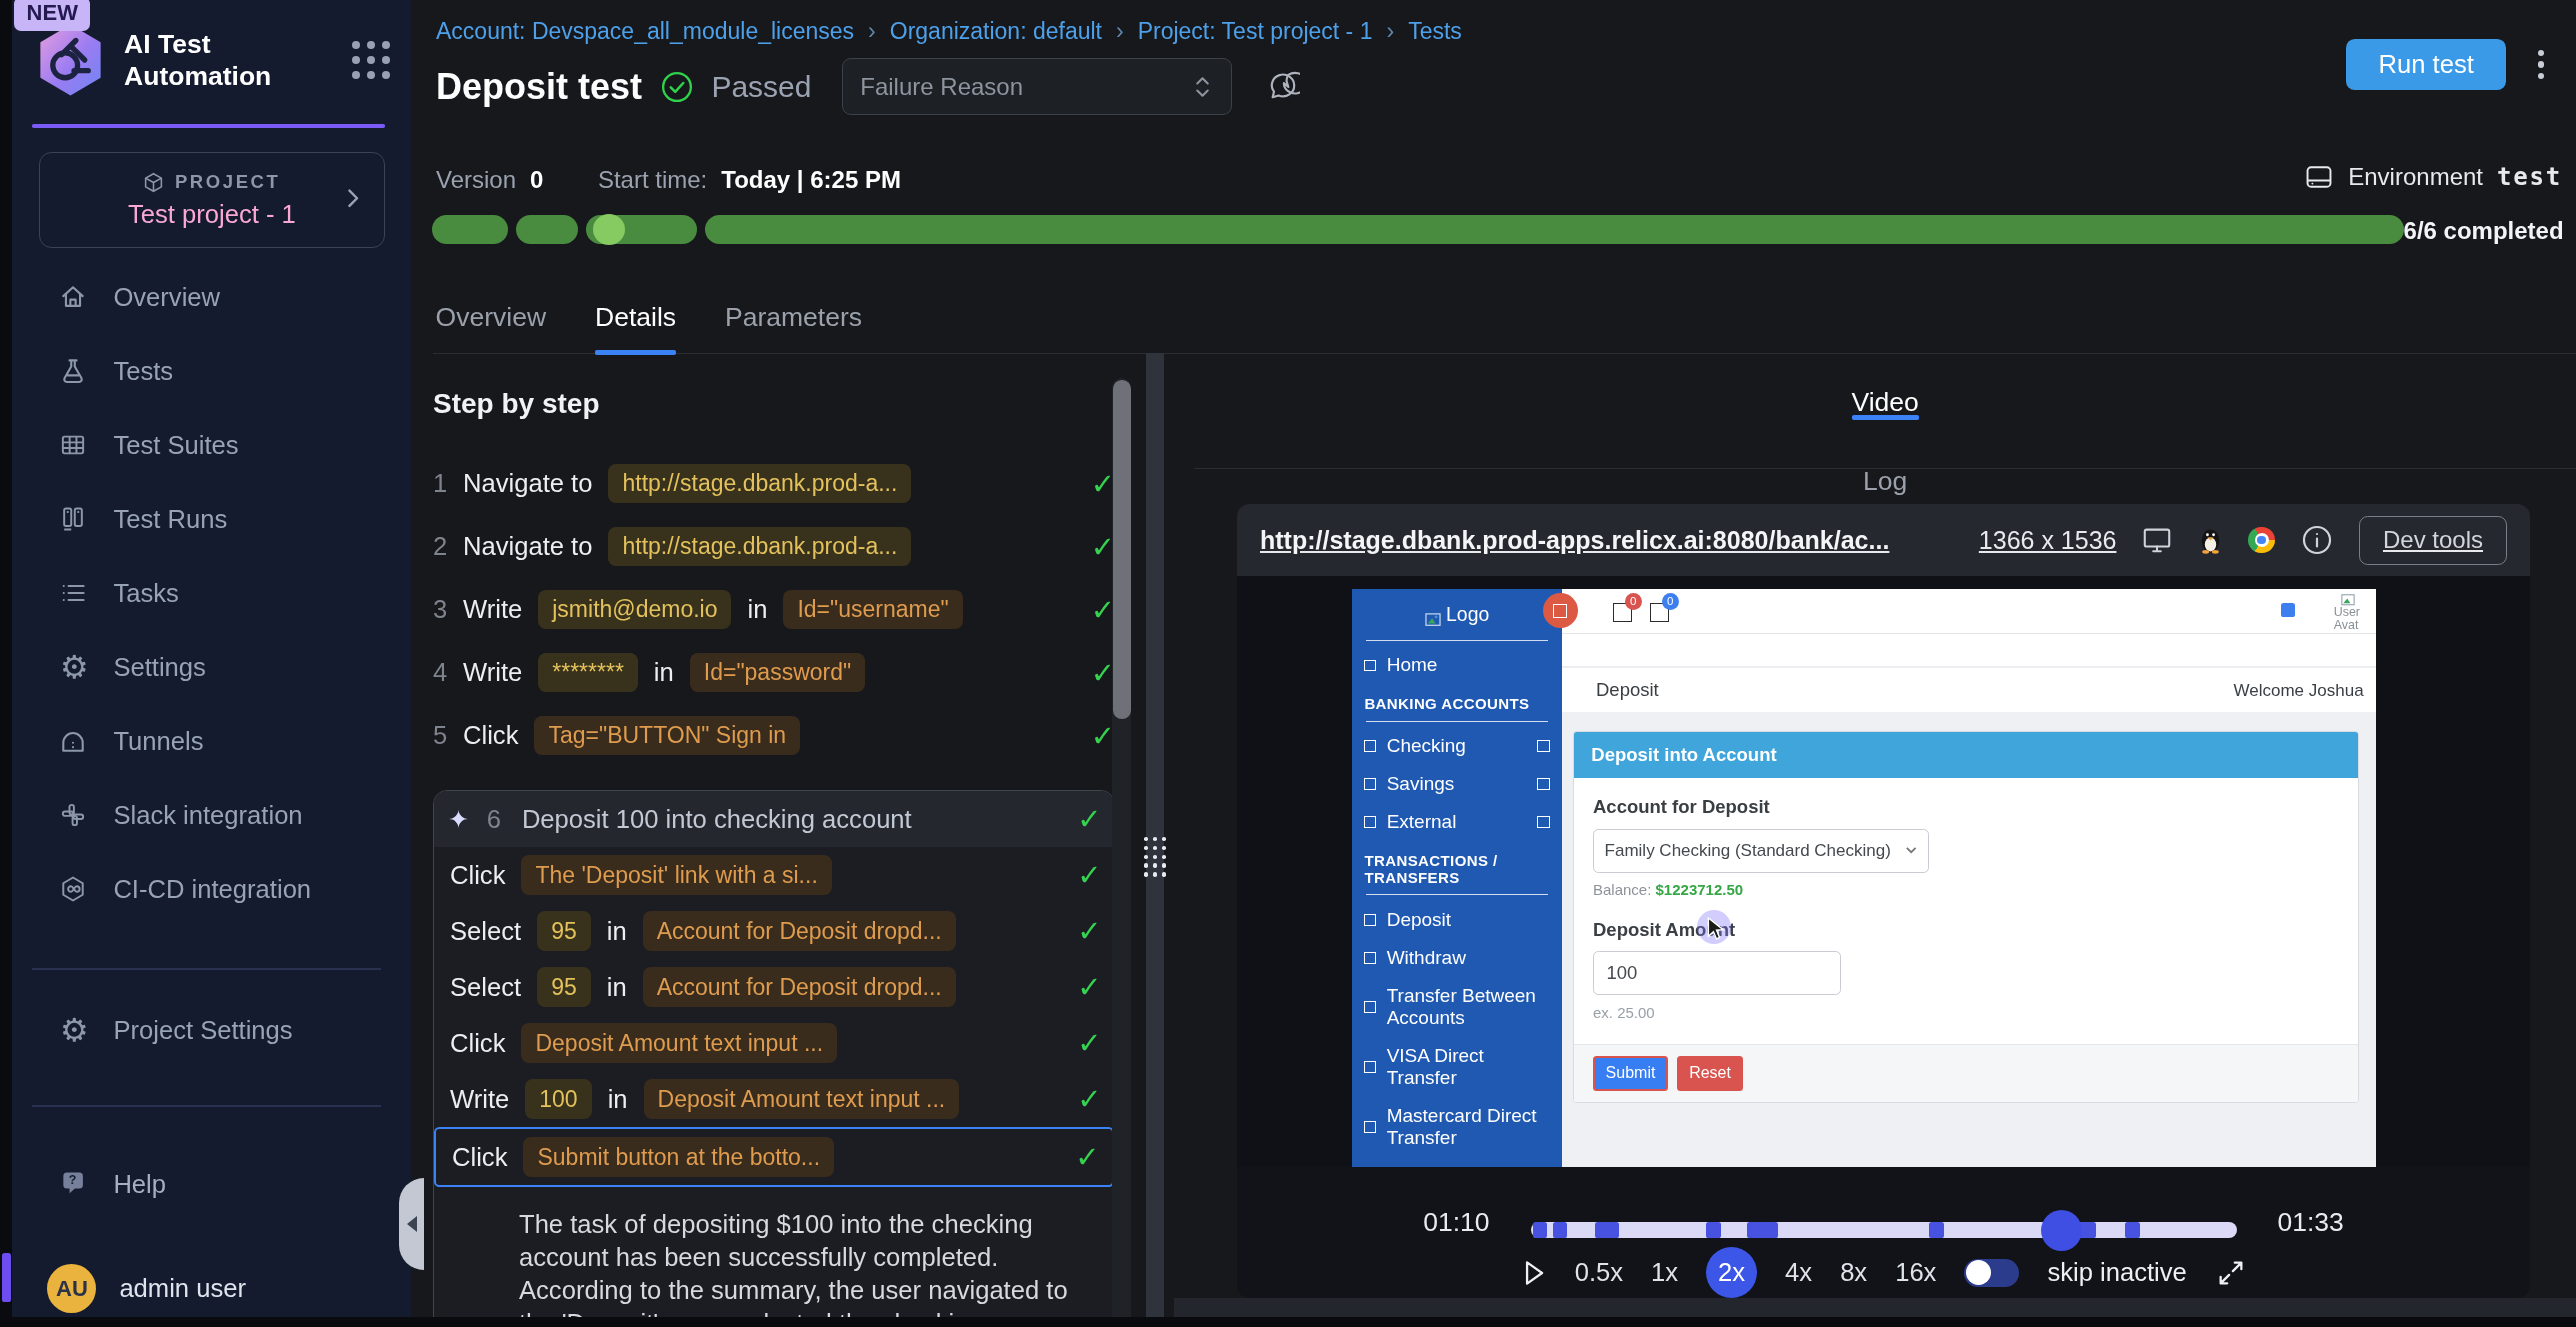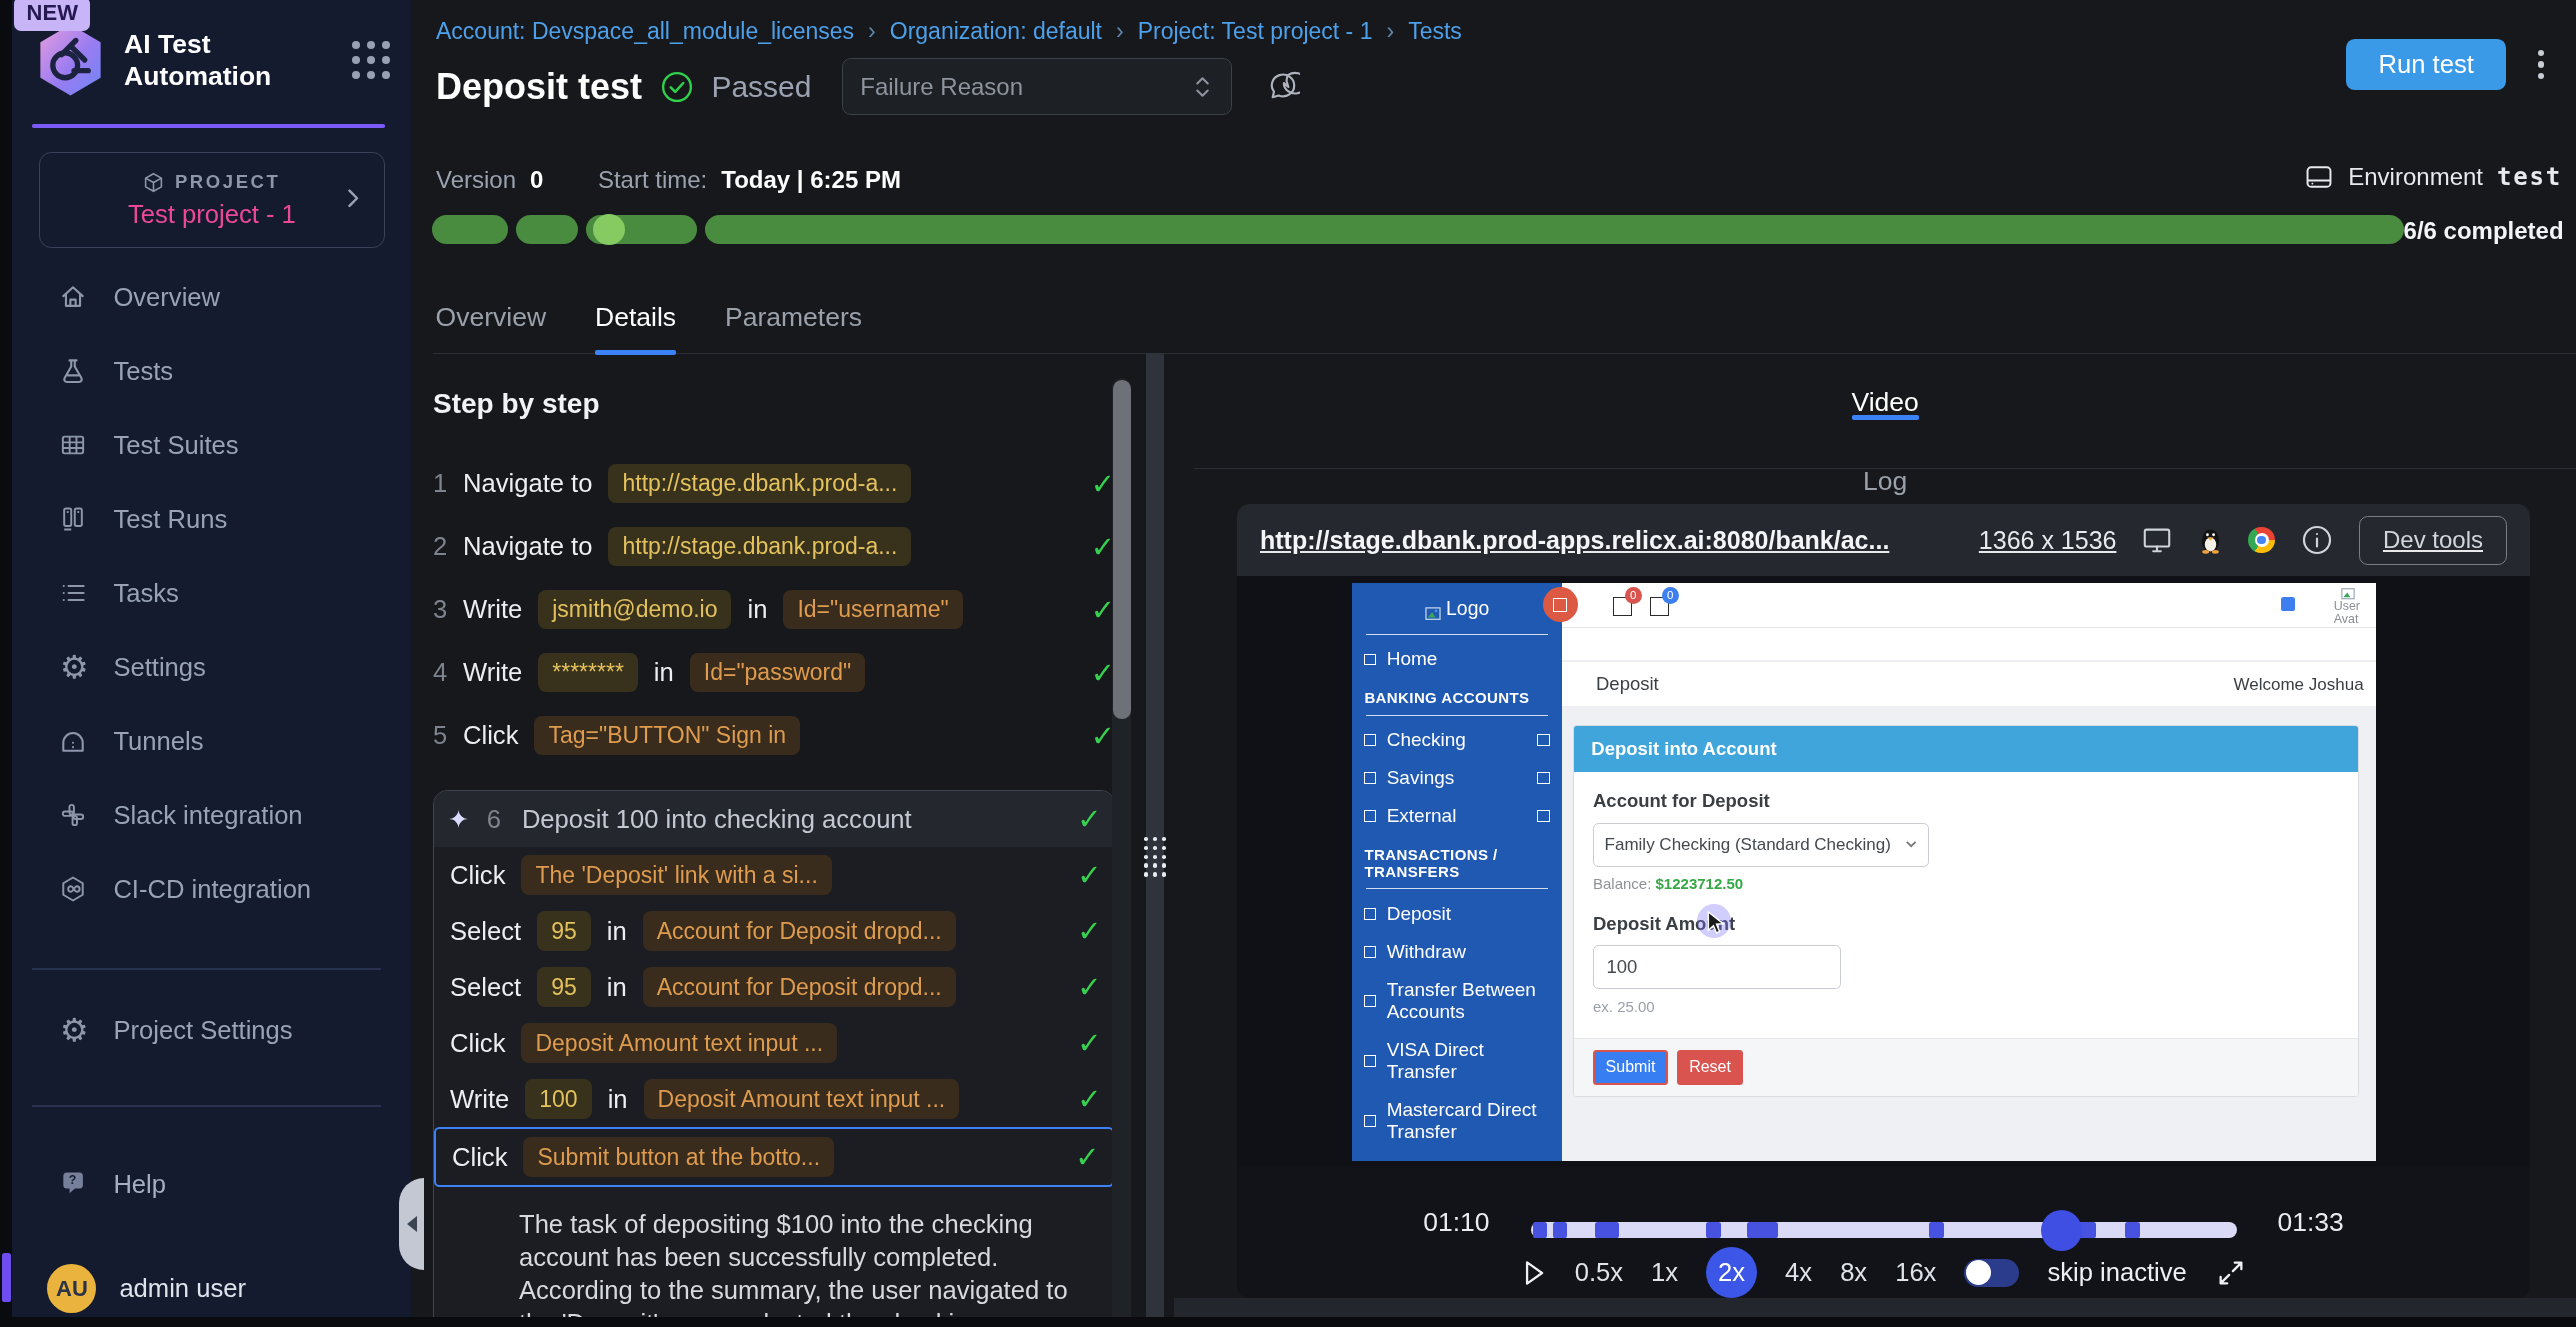--- a/index.html
+++ b/index.html
@@ -14,21 +14,21 @@
   .new-badge{position:absolute;left:1.8px;top:-3.5px;background:#c7b5f8;color:#241a4f;font-weight:bold;
              font-size:22px;padding:3.5px 12.4px 5.3px;border-radius:7px;z-index:3;}
   .side-head{position:absolute;left:23px;right:21px;top:21px;display:flex;align-items:center;gap:17.7px;}
   .app-title{font-size:26.5px;font-weight:bold;color:#fff;line-height:1.22;}
   .apps-icon{margin-left:auto;display:grid;grid-template-columns:repeat(3,8px);grid-gap:7px;}
   .apps-icon i{width:8px;height:8px;border-radius:50%;background:#98a1b4;}
   .side-rule{position:absolute;left:19.4px;right:26.5px;top:124px;height:4.4px;background:#7a5bf7;border-radius:1.8px;}
   .project-card{position:absolute;left:26.5px;right:26.5px;top:152px;height:94px;border:1.8px solid #3b425a;
                 border-radius:12.4px;display:flex;flex-direction:column;align-items:center;justify-content:center;gap:7px;}
   .proj-label{display:flex;align-items:center;gap:10.6px;color:#8d96aa;font-size:18.5px;font-weight:bold;letter-spacing:2.6px;}
-  .proj-name{color:#ec4899;font-size:25.6px;}
+  .proj-name{color:#f9a8d4;font-size:25.6px;}
   .proj-chev{position:absolute;right:17.7px;top:32px;color:#9aa3b6;}
   .nav{position:absolute;left:0;right:0;top:260px;}
   .nav-item{display:flex;align-items:center;gap:23px;height:74px;padding-left:46px;color:#99a3b7;font-size:25.6px;cursor:pointer;}
   .nav-item .glyph{font-size:32px;width:32px;text-align:center;color:#8d97ac;font-family:"DejaVu Sans",sans-serif;}
   .nav-divider{position:absolute;left:19.4px;right:30px;height:1.8px;background:#283150;}
   .side-bottom-item{position:absolute;left:46px;display:flex;align-items:center;gap:23px;color:#a6afc2;font-size:25.6px;}
   .avatar{width:49px;height:49px;border-radius:50%;background:#e9b33d;color:#2b3349;font-weight:bold;font-size:22px;
           display:flex;align-items:center;justify-content:center;}
   .collapse-handle{position:absolute;left:399px;top:1178px;width:25px;height:92px;background:#c3c8d3;
                    border-radius:46px 0 0 46px;z-index:4;display:flex;align-items:center;justify-content:center;}
@@ -97,21 +97,21 @@
   .vtabs{position:absolute;left:19.4px;right:0;top:34px;height:81px;display:flex;gap:48px;align-items:center;
          border-bottom:1.8px solid #2a2d34;flex-direction:column;}
   .video-card{position:absolute;left:62px;top:151px;width:1293px;height:794px;background:#121318;border-radius:12.4px;overflow:hidden;}
   .url-row{height:72px;background:#25282e;display:flex;align-items:center;gap:25px;padding:0 23px;text-decoration:underline;}
   .url-text{font-size:25px;font-weight:bold;color:#f4f5f7;flex:1;white-space:nowrap;overflow:hidden;}
   .res-text{font-size:25px;color:#e8eaee;}
   .devtools-btn{height:49px;padding:0 23px;border:1.8px solid #7a7f87;border-radius:8.8px;background:transparent;
                 color:#d3d7dc;font-size:24px;font-family:inherit;cursor:pointer;}
   .stage{position:relative;height:591px;background:#101116;}
   
-  .bank{position:absolute;left:115px;top:7px;width:1024px;height:578px;background:#eef0f3;overflow:hidden;
+  .bank{position:absolute;left:115px;top:13px;width:1024px;height:578px;background:#eef0f3;overflow:hidden;
         font-family:"Liberation Sans",sans-serif;}
   .bank-side{position:absolute;left:0;top:0;width:210px;height:100%;background:#2059b2;color:#fff;}
   .bank-logo{padding:14px 0 8.8px;text-align:center;font-size:19.4px;color:#fff;display:flex;align-items:flex-end;justify-content:center;gap:5.3px;}
   .bank-hr{border-top:1.8px solid rgba(255,255,255,.8);margin:5.3px 14px;}
   .bank-item{display:flex;align-items:center;gap:10.6px;padding:8px 12.4px;font-size:19px;}
   .bank-item .bullet{width:9.7px;height:9.7px;border:1.8px solid #fff;flex:none;}
   .bank-item .cbx{margin-left:auto;width:10.6px;height:10.6px;border:1.8px solid #fff;}
   .bank-sec{padding:10.6px 12.4px 3.5px;font-size:15px;font-weight:bold;letter-spacing:0.4px;}
   .bank-main{position:absolute;left:210px;top:0;right:0;height:100%;}
   .bank-nav{position:relative;height:44px;background:#fff;border-bottom:0.9px solid #e2e4e8;}

